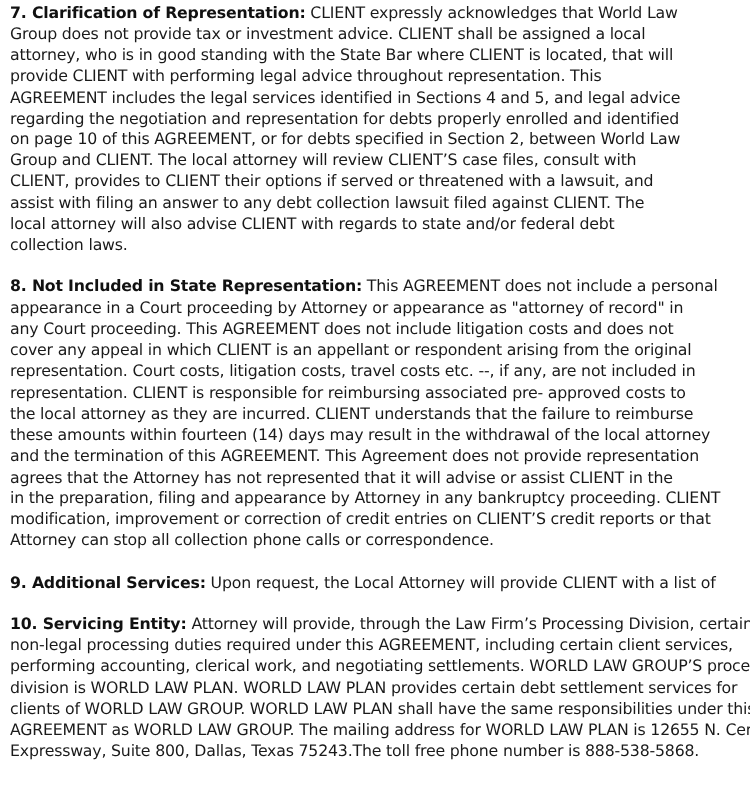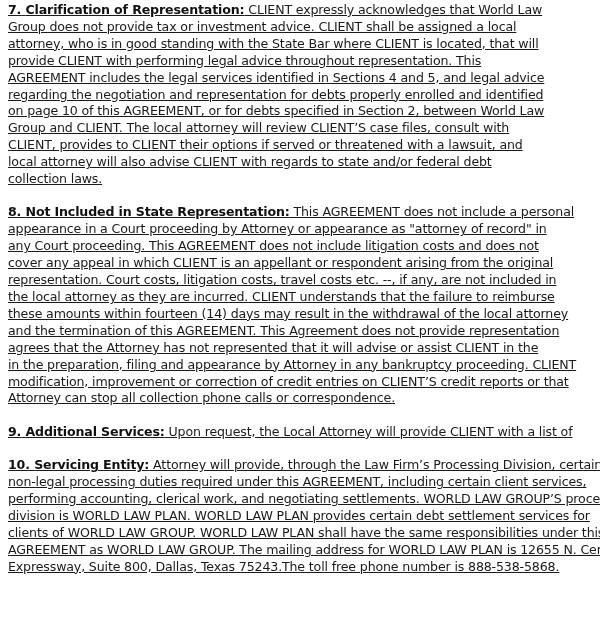--- a/index.html
+++ b/index.html
@@ -4,50 +4,52 @@
 <style>
   html, body { margin: 0; padding: 0; background: #ffffff; }
   body {
     width: 600px; height: 634px; overflow: hidden;
     font-family: "DejaVu Sans", sans-serif;
     font-size: 12.6px;
     line-height: 16.9px;
     color: #1a1a1a;
     letter-spacing: -0.15px;
   }
-  .doc { padding: 2px 8px 0 8px; text-decoration: underline; }
+  .doc { padding: 2px 8px 0 8px; }
   .section { margin: 0 0 16.5px 0; white-space: normal; }
   .section .heading { font-weight: bold; color: #111; }
   .line { display: block; white-space: nowrap; }
 </style>
 </head>
 <body>
 
 <div class="doc">
 
   <div class="section">
     <span class="line"><span class="heading"><span>7.</span> <span>Clarification of Representation:</span></span><span> CLIENT expressly acknowledges that World Law</span></span>
     <span class="line">Group does not provide tax or investment advice.  CLIENT shall be assigned a local</span>
     <span class="line">attorney, who is in good standing with the State Bar where CLIENT is located, that will</span>
     <span class="line">provide CLIENT with performing legal advice throughout representation.  This</span>
     <span class="line">AGREEMENT includes the legal services identified in Sections 4 and 5, and legal advice</span>
     <span class="line">regarding the negotiation and representation for debts properly enrolled and identified</span>
     <span class="line">on page 10 of this AGREEMENT, or for debts specified in Section 2, between World Law</span>
     <span class="line">Group and CLIENT.  The local attorney will review CLIENT’S case files, consult with</span>
     <span class="line">CLIENT, provides to CLIENT their options if served or threatened with a lawsuit, and</span>
+    <span class="line">assist with filing an answer to any debt collection lawsuit filed against CLIENT.  The</span>
     <span class="line">local attorney will also advise CLIENT with regards to state and/or federal debt</span>
     <span class="line">collection laws.</span>
   </div>
 
   <div class="section">
     <span class="line"><span class="heading"><span>8.</span> <span>Not Included in State Representation:</span></span><span> This AGREEMENT does not include a personal</span></span>
     <span class="line">appearance in a Court proceeding by Attorney or appearance as "attorney of record" in</span>
     <span class="line">any Court proceeding.  This AGREEMENT does not include litigation costs and does not</span>
     <span class="line">cover any appeal in which CLIENT is an appellant or respondent arising from the original</span>
     <span class="line">representation.  Court costs, litigation costs, travel costs etc. --, if any, are not included in</span>
+    <span class="line">representation.  CLIENT is responsible for reimbursing associated pre- approved costs to</span>
     <span class="line">the local attorney as they are incurred.  CLIENT understands that the failure to reimburse</span>
     <span class="line">these amounts within fourteen (14) days may result in the withdrawal of the local attorney</span>
     <span class="line">and the termination of this AGREEMENT.  This Agreement does not provide representation</span>
     <span class="line">agrees that the Attorney has not represented that it will advise or assist CLIENT in the</span>
     <span class="line">in the preparation, filing and appearance by Attorney in any bankruptcy proceeding. CLIENT</span>
     <span class="line">modification, improvement or correction of credit entries on CLIENT’S credit reports or that</span>
     <span class="line">Attorney can stop all collection phone calls or correspondence.</span>
   </div>
 
   <div class="section">

